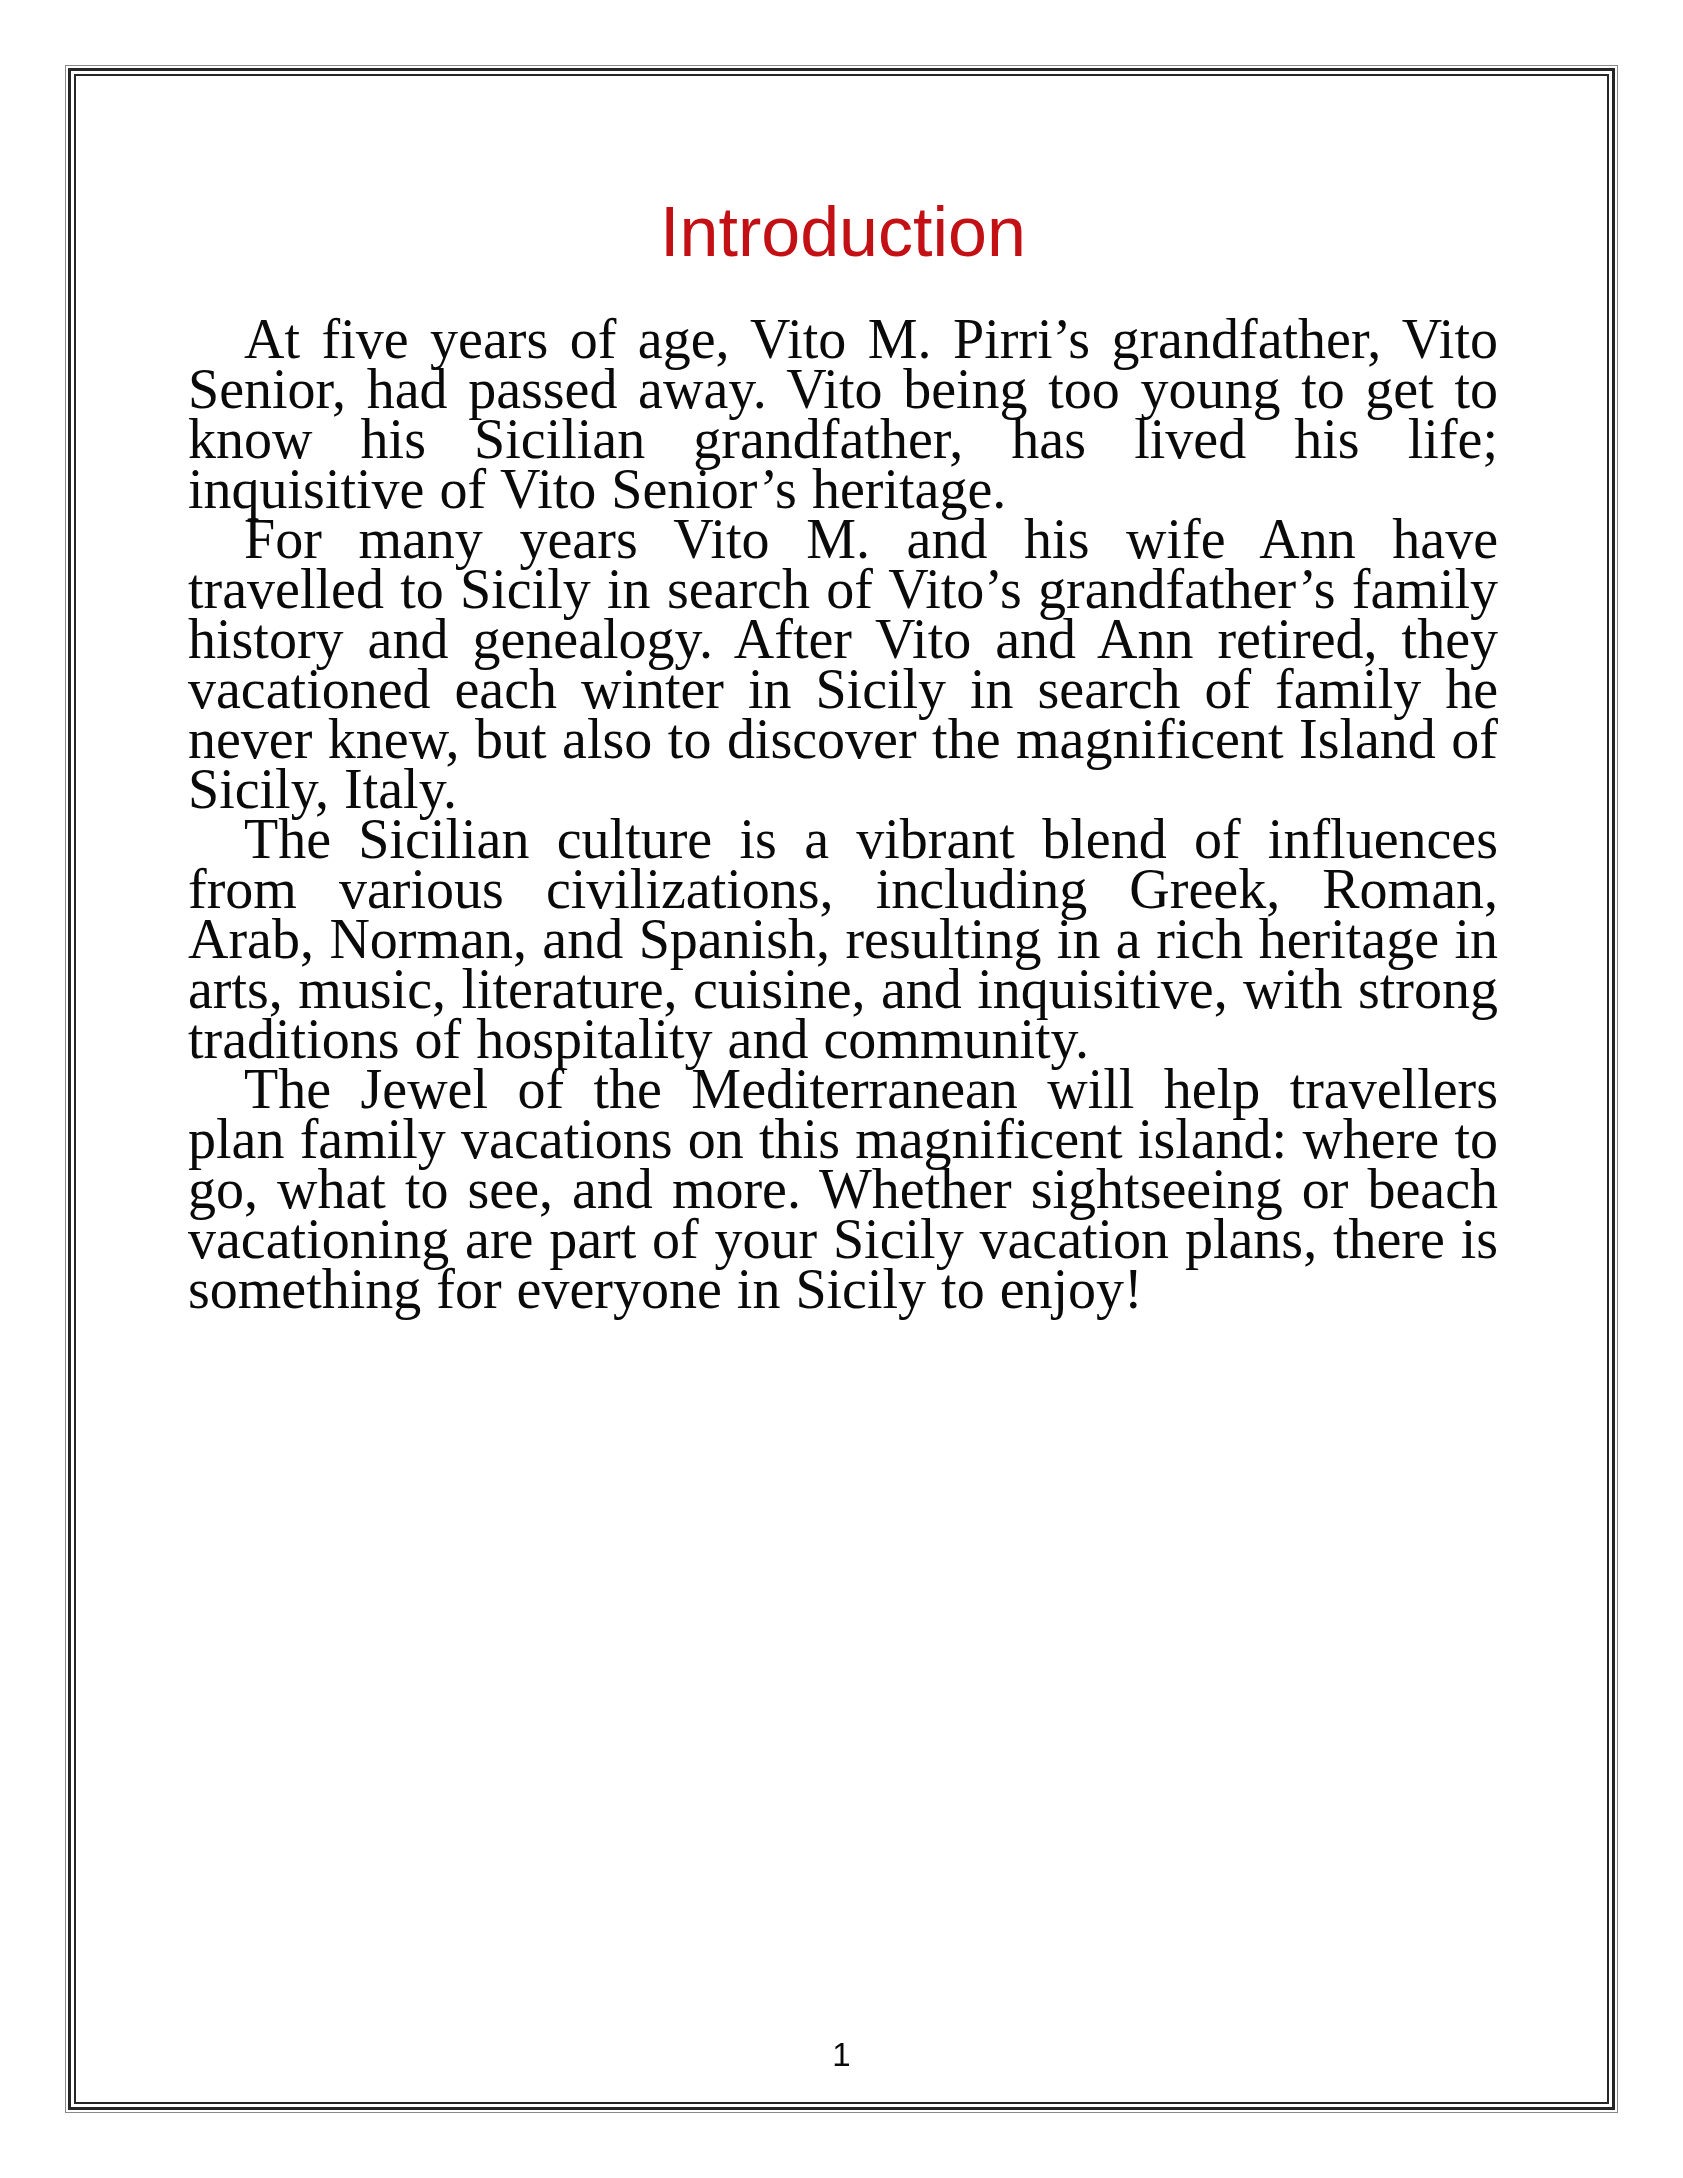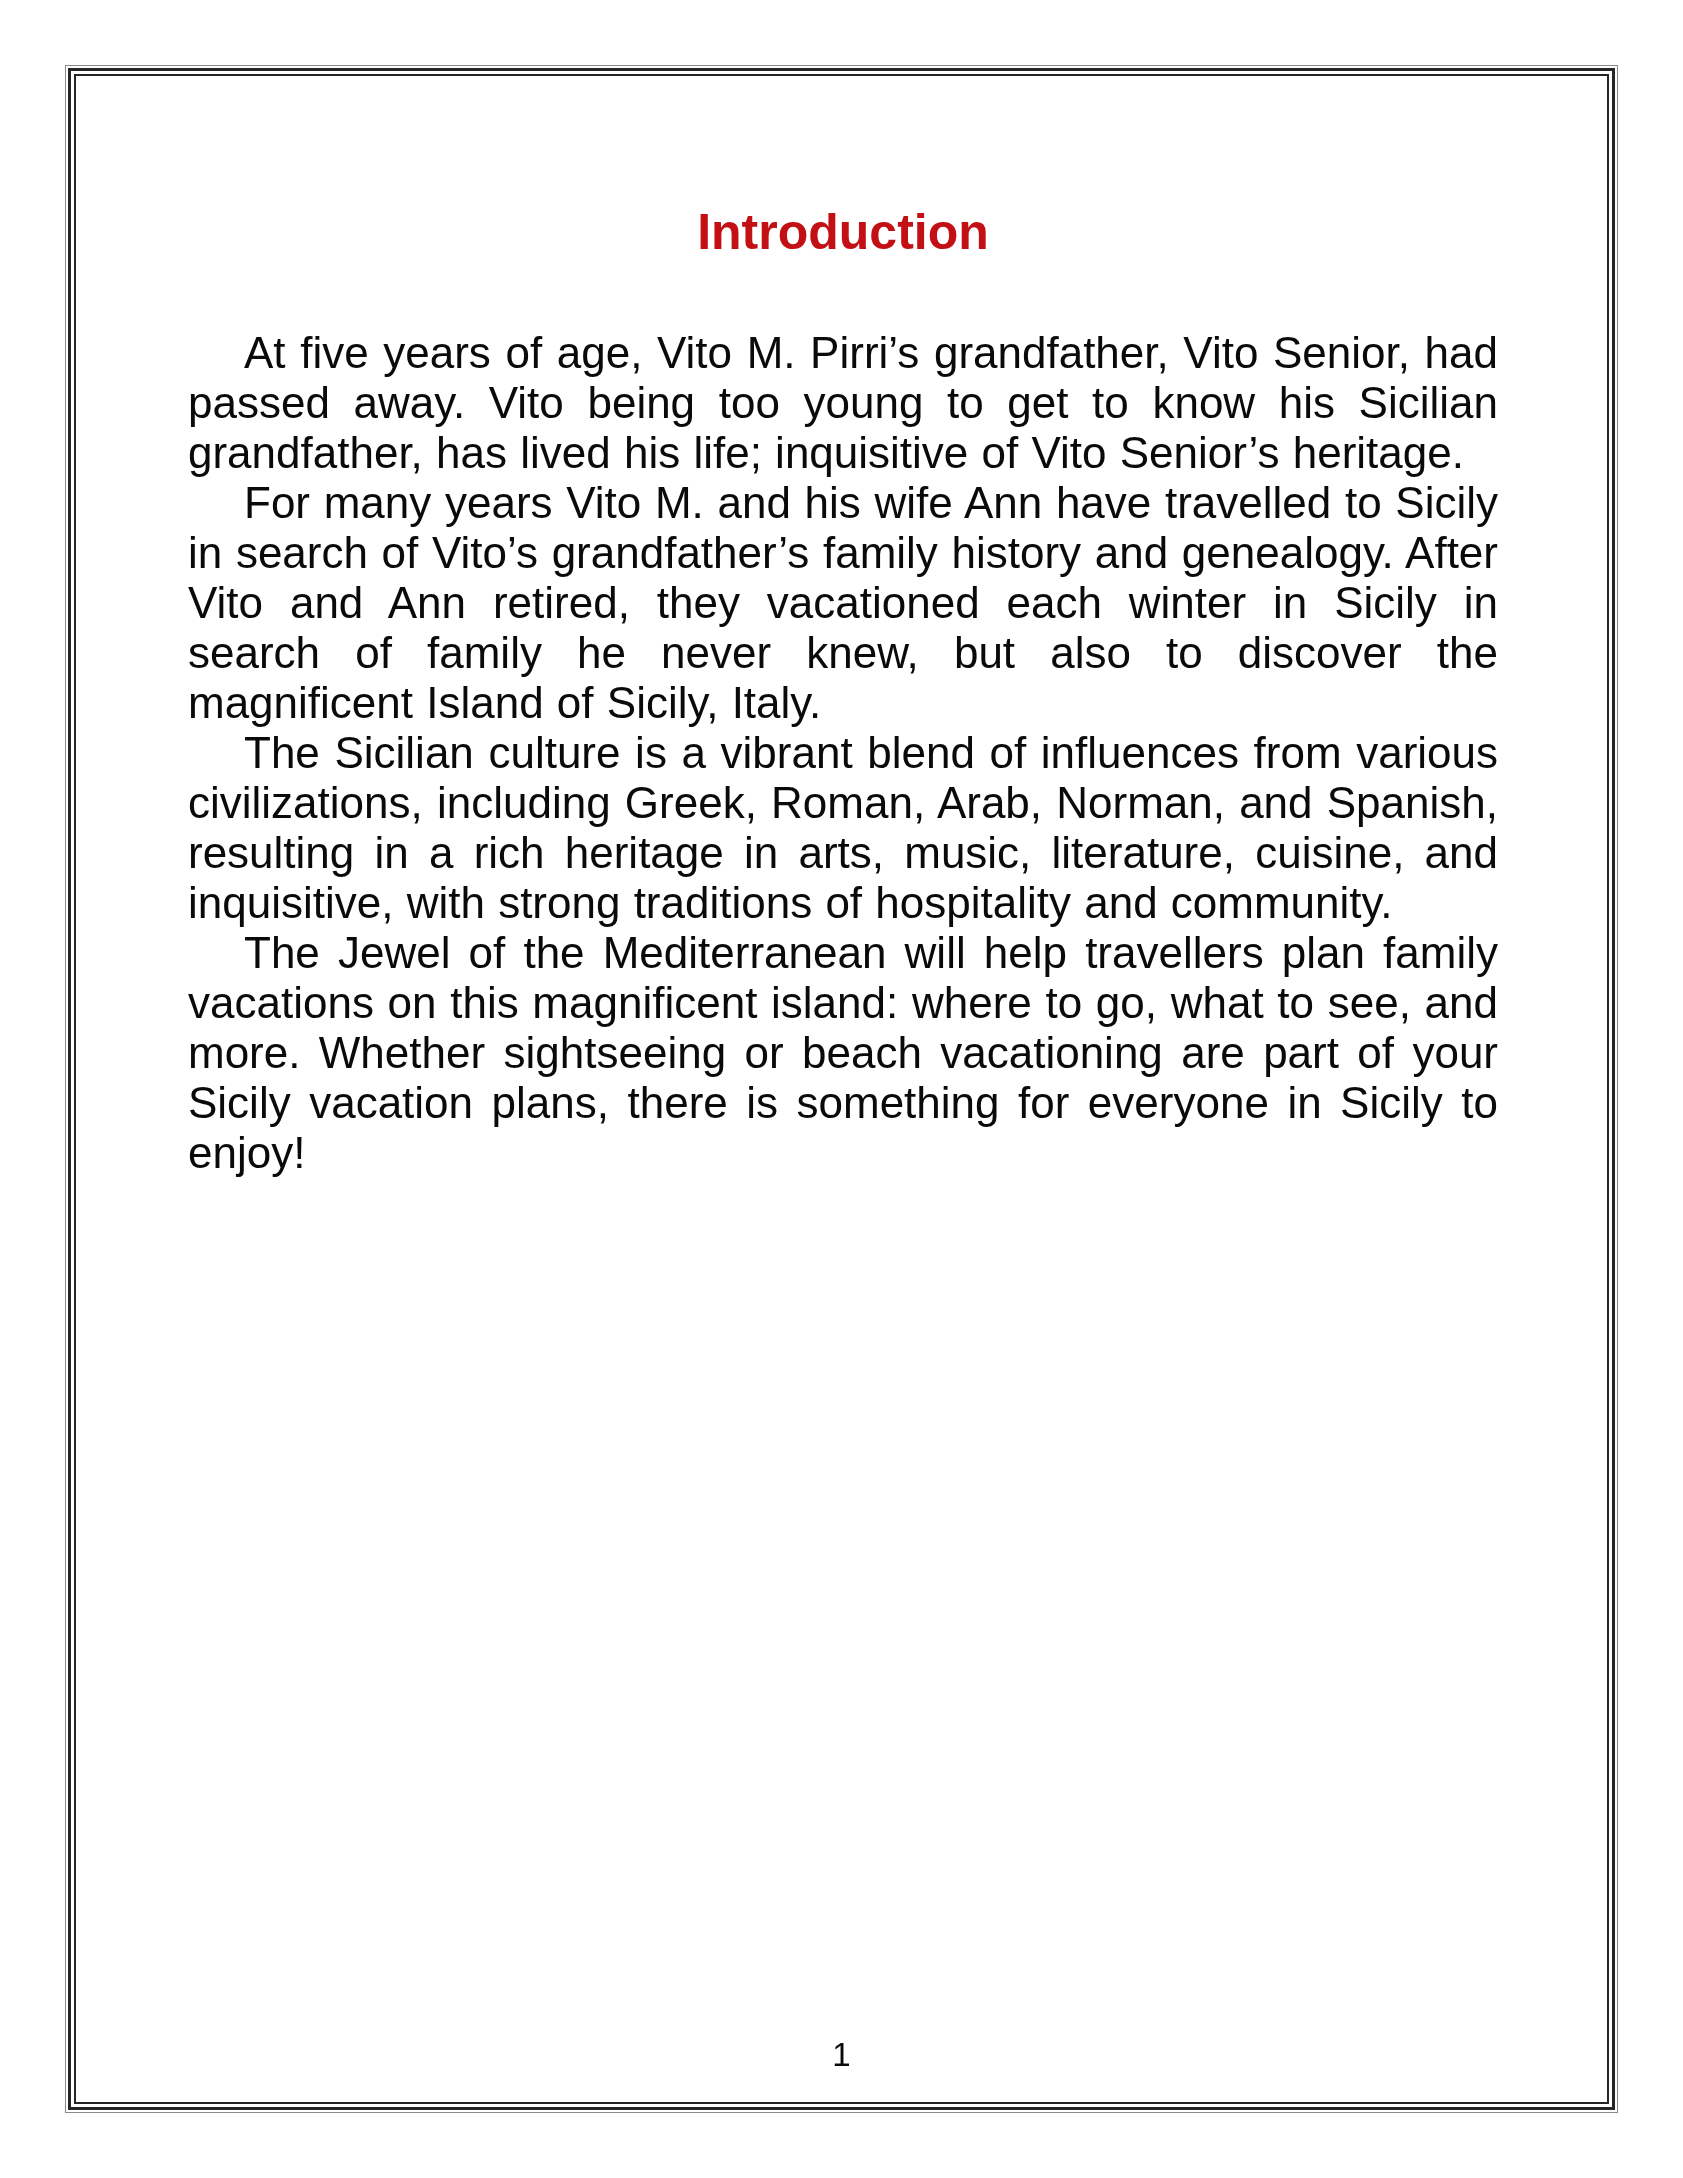--- a/index.html
+++ b/index.html
@@ -34,34 +34,35 @@
     border: 2px solid #262626;
     box-sizing: border-box;
   }
   .content {
     position: absolute;
     left: 188px;
     right: 185px;
     top: 194px;
   }
   h1.doc-title {
-    margin: 0 0 57px 0;
-    font-size: 50px;
+    margin: 0 0 43px 0;
+    font-size: 70px;
     line-height: 77px;
-    font-weight: bold;
+    font-weight: normal;
     text-align: center;
     letter-spacing: 0px;
   }
   .paragraphs p {
     margin: 0;
-    font-size: 44px;
+    font-size: 56px;
     line-height: 50px;
     text-align: justify;
     text-indent: 56px;
     word-spacing: 1px;
+    font-family: Liberation Serif, serif;
   }
   .page-number {
     position: absolute;
     top: 2035px;
     left: 0;
     width: 1683px;
     text-align: center;
     font-size: 33px;
     line-height: 40px;
   }

